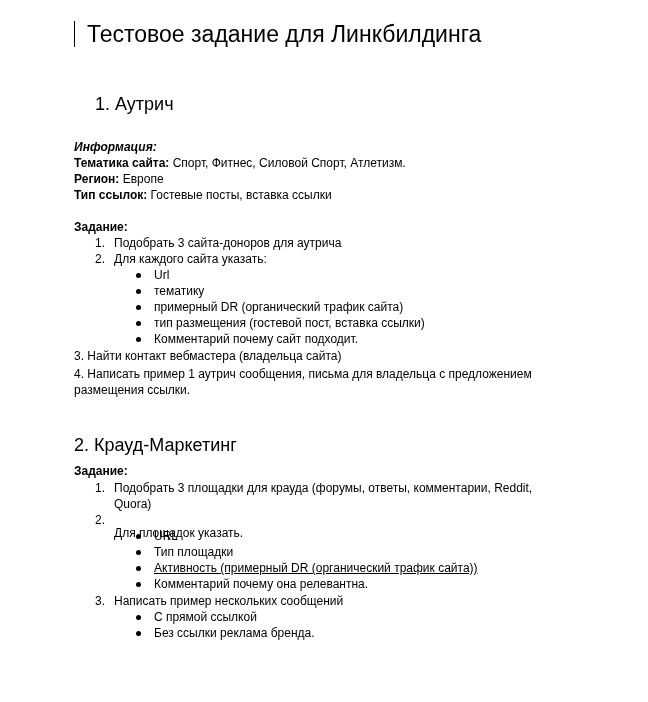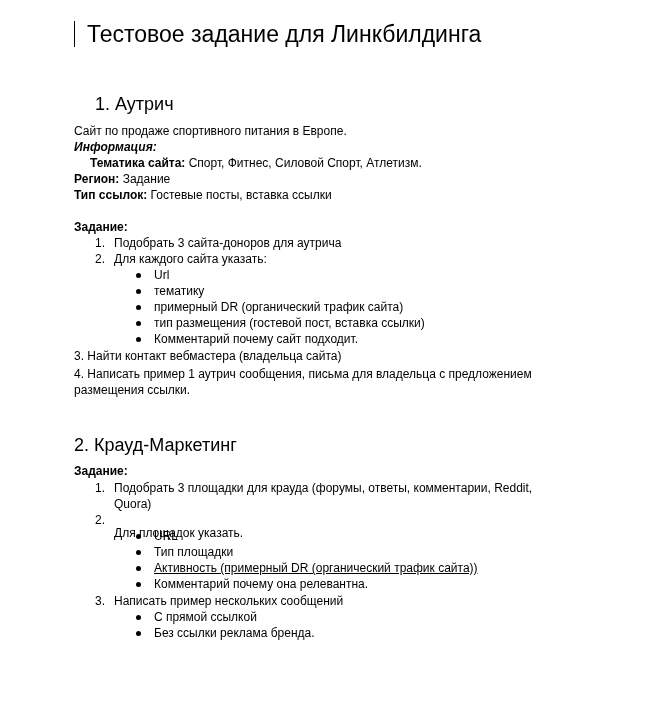--- a/index.html
+++ b/index.html
@@ -89,30 +89,29 @@
 </head>
 <body>
 
 <div class="page">
 
   <div class="cursor"></div>
   <h1 class="doc-title">Тестовое задание для Линкбилдинга</h1>
 
   <h2 class="h-outreach">1. Аутрич</h2>
 
-  <p class="line" style="left:74px; top:123px;">Сайт по продаже спортивного питания в Европе.</p>
 
   <p class="line bi" style="left:74px; top:139px;">Информация:</p>
 
-  <p class="line" style="left:74px; top:155px;margin-left:16px;">
+  <p class="line" style="left:74px; top:155px;">
     <span class="b">Тематика сайта:</span><span> Спорт, Фитнес, Силовой Спорт, Атлетизм.</span>
   </p>
 
   <p class="line" style="left:74px; top:171px;">
-    <span class="b">Регион:</span><span> Задание</span>
+    <span class="b">Регион:</span><span> Европе</span>
   </p>
 
   <p class="line" style="left:74px; top:187px;text-align:center;">
     <span class="b">Тип ссылок:</span><span> Гостевые посты, вставка ссылки</span>
   </p>
 
   <p class="line b" style="left:74px; top:219px;">Задание:</p>
 
   <div>
     <div>

